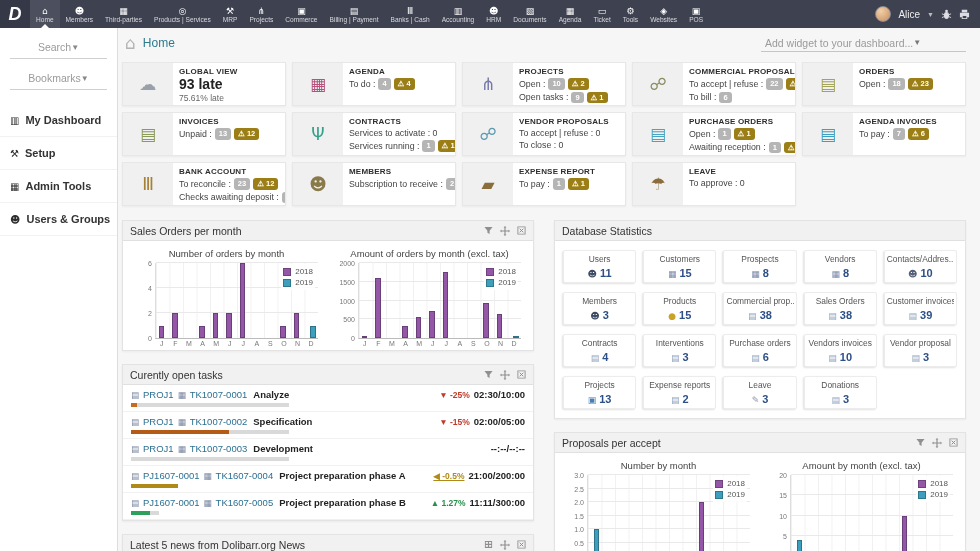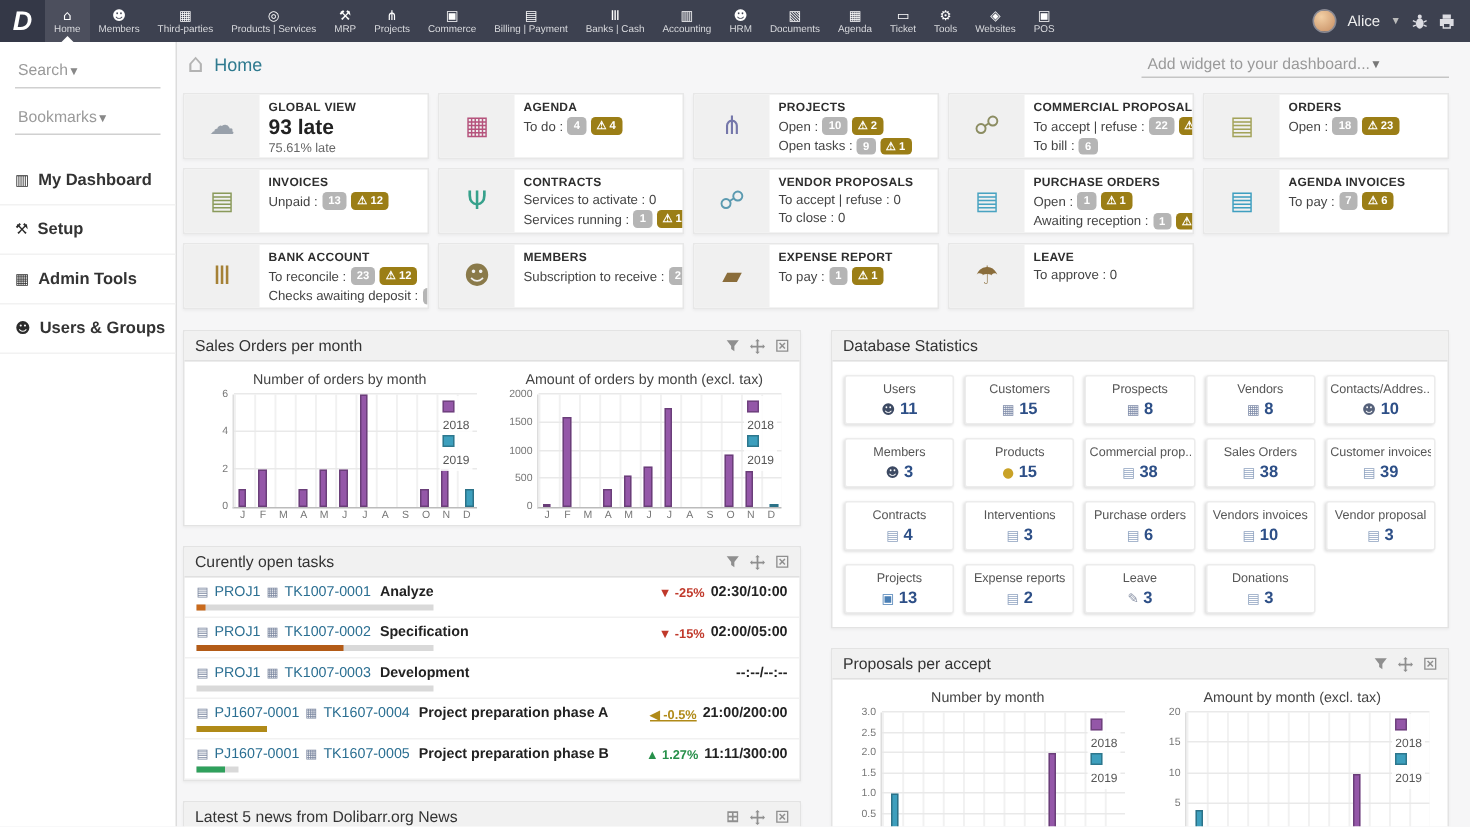--- a/index.html
+++ b/index.html
@@ -18,21 +18,21 @@
   .nav-label{font-size:6.6px;line-height:8px;white-space:nowrap;color:#d9dade;}
   .nav-right{margin-left:auto;display:flex;align-items:center;gap:7px;padding-right:10px;}
   .avatar{width:16px;height:16px;border-radius:50%;background:radial-gradient(circle at 35% 30%,#f2cfa5,#c68d62);border:1px solid #8a8a94;display:inline-block;}
   .user-name{font-size:10px;color:#eee;cursor:pointer;}
   .caret{font-size:7px;color:#bbb;}
   .nav-right svg{fill:#dcdce2;color:#dcdce2;display:block;cursor:pointer;}
 
   
   .layout{display:flex;height:523px;}
   .sidebar{width:118px;background:#fff;border-right:1px solid #ddd;flex-shrink:0;}
-  .side-select{display:flex;justify-content:flex-start;align-items:center;margin:10px 10px 0;border-bottom:1px solid #d0d0d0;padding:3px 2px 5px;color:#9a9a9a;font-size:10.5px;cursor:pointer;}
+  .side-select{display:flex;justify-content:center;align-items:center;margin:10px 10px 0;border-bottom:1px solid #d0d0d0;padding:3px 2px 5px;color:#9a9a9a;font-size:10.5px;cursor:pointer;}
   .side-select .arr{color:#888;font-size:8px;}
   .side-menu{list-style:none;margin:14px 0 0;}
   .side-menu li{display:flex;align-items:center;gap:6px;padding:10px 10px;font-size:11px;font-weight:bold;color:#333;border-bottom:1px solid #f2f2f2;cursor:pointer;white-space:nowrap;}
   .side-menu .ico{font-size:10px;color:#2c2c2c;}
 
   .content{flex:1;padding:0 14px 0 4px;position:relative;overflow:hidden;}
   .topbar{height:30px;display:flex;align-items:center;}
   .crumb-home-ico{font-size:17px;color:#b3b3b3;margin:0 7px 0 3px;}
   .crumb{font-size:12px;color:#2f7a8f;cursor:pointer;}
   .add-widget{margin-left:auto;width:205px;display:flex;justify-content:flex-start;align-items:center;border-bottom:1px solid #c5c5c5;padding:2px 4px;color:#9a9a9a;font-size:10.5px;cursor:pointer;}
@@ -63,21 +63,21 @@
   
   .charts{display:flex;padding:7px 2px 3px;}
   .chart{flex:1;min-width:0;position:relative;}
   .chart-title{text-align:center;font-size:9.5px;color:#444;margin-bottom:4px;white-space:nowrap;}
   .chart-area{position:relative;height:76px;margin:0 10px 0 30px;border-left:1px solid #ddd;border-bottom:1px solid #bbb;background-image:linear-gradient(to right,#f1f1f1 1px,transparent 1px);background-size:calc(100%/12) 100%;}
   #panel-proposals .chart-area{height:82px;}
   .gridline{position:absolute;left:0;right:0;height:0;border-top:1px solid #e9e9e9;}
   .ytick{position:absolute;right:100%;margin-right:4px;font-size:7px;color:#777;transform:translateY(50%);line-height:1;}
   .bar{position:absolute;bottom:0;border:1px solid rgba(0,0,0,.28);}
   .legend{position:absolute;top:1px;right:3px;font-size:8px;color:#555;background:rgba(255,255,255,.85);padding:1px 2px;}
-  .legend-row{display:flex;gap:4px;margin:2px 0;flex-direction:column;}
+  .legend-row{display:flex;align-items:center;gap:4px;margin:2px 0;}
   .legend-sq{width:8px;height:8px;display:inline-block;border:1px solid rgba(0,0,0,.25);}
   .chart-x{display:flex;margin:1px 10px 0 30px;}
   .chart-x span{flex:1;text-align:center;font-size:7px;color:#777;}
 
   
   #stats-grid{display:grid;grid-template-columns:repeat(5,1fr);gap:9px 7px;padding:9px 8px;}
   .stat{background:#fff;border:1px solid #ececec;box-shadow:-1px 1px 2px rgba(0,0,0,.12);padding:3px 2px;text-align:center;border-radius:2px;cursor:pointer;overflow:hidden;}
   .stat-label{font-size:8.4px;color:#555;white-space:nowrap;overflow:hidden;}
   .stat-value{font-size:11px;font-weight:bold;color:#2d4f87;margin-top:3px;}
   .stat-value .ico{font-size:9px;font-weight:normal;margin-right:3px;}

